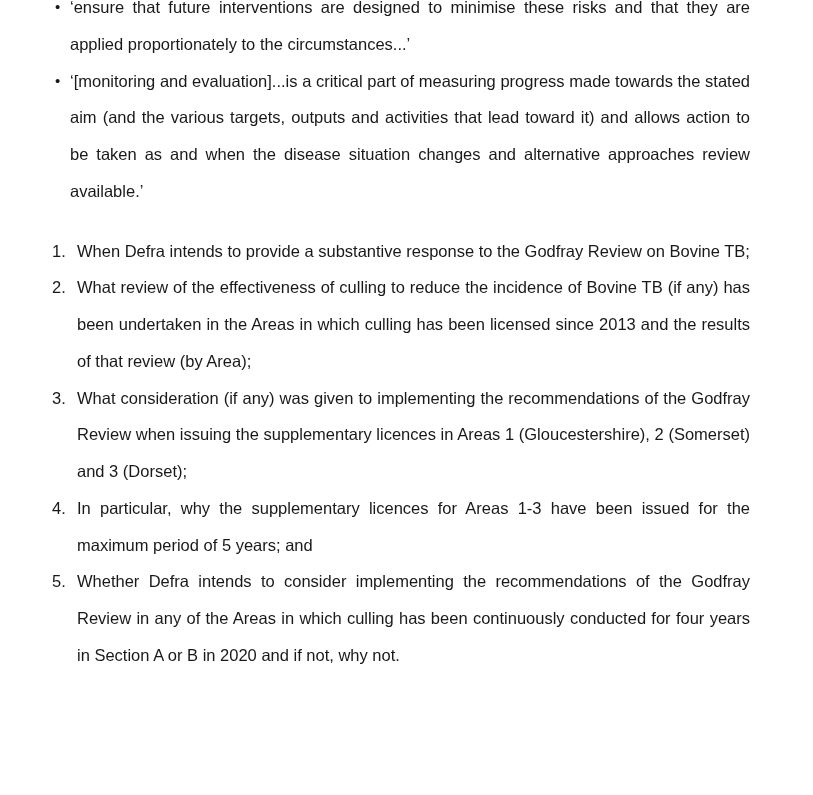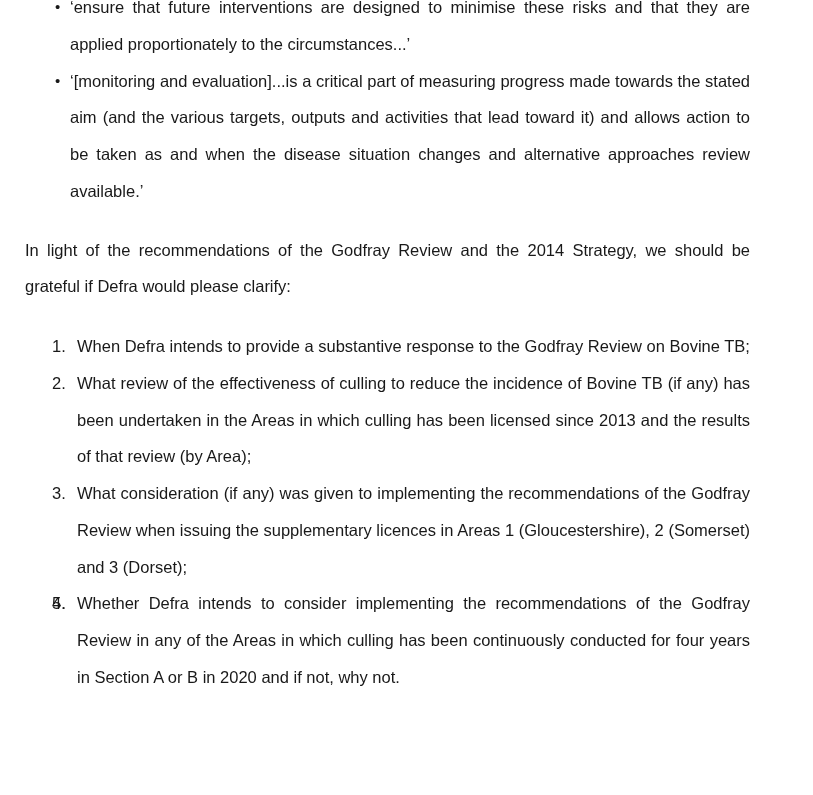--- a/index.html
+++ b/index.html
@@ -71,37 +71,37 @@
       <li>
         <span class="marker">•</span>
         <span>‘ensure that future interventions are designed to minimise these risks and that they are applied proportionately to the circumstances...’</span>
       </li>
       <li>
         <span class="marker">•</span>
         <span>‘[monitoring and evaluation]...is a critical part of measuring progress made towards the stated aim (and the various targets, outputs and activities that lead toward it) and allows action to be taken as and when the disease situation changes and alternative approaches review available.’</span>
       </li>
     </ul>
 
-    <p class="intro">In light of the recommendations of the Godfray Review and the 2014 Strategy, we should be grateful if Defra would please clarify:</p>
 
     <ol class="numbered-list">
       <li>
         <span class="num">1.</span>
         <span>When Defra intends to provide a substantive response to the Godfray Review on Bovine TB;</span>
       </li>
       <li>
         <span class="num">2.</span>
         <span>What review of the effectiveness of culling to reduce the incidence of Bovine TB (if any) has been undertaken in the Areas in which culling has been licensed since 2013 and the results of that review (by Area);</span>
       </li>
       <li>
         <span class="num">3.</span>
         <span>What consideration (if any) was given to implementing the recommendations of the Godfray Review when issuing the supplementary licences in Areas 1 (Gloucestershire), 2 (Somerset) and 3 (Dorset);</span>
       </li>
       <li>
         <span class="num">4.</span>
+        <span>In particular, why the supplementary licences for Areas 1-3 have been issued for the maximum period of 5 years; and</span>
       </li>
       <li>
         <span class="num">5.</span>
         <span>Whether Defra intends to consider implementing the recommendations of the Godfray Review in any of the Areas in which culling has been continuously conducted for four years in Section A or B in 2020 and if not, why not.</span>
       </li>
     </ol>
 
   </div>
 </div>
 

